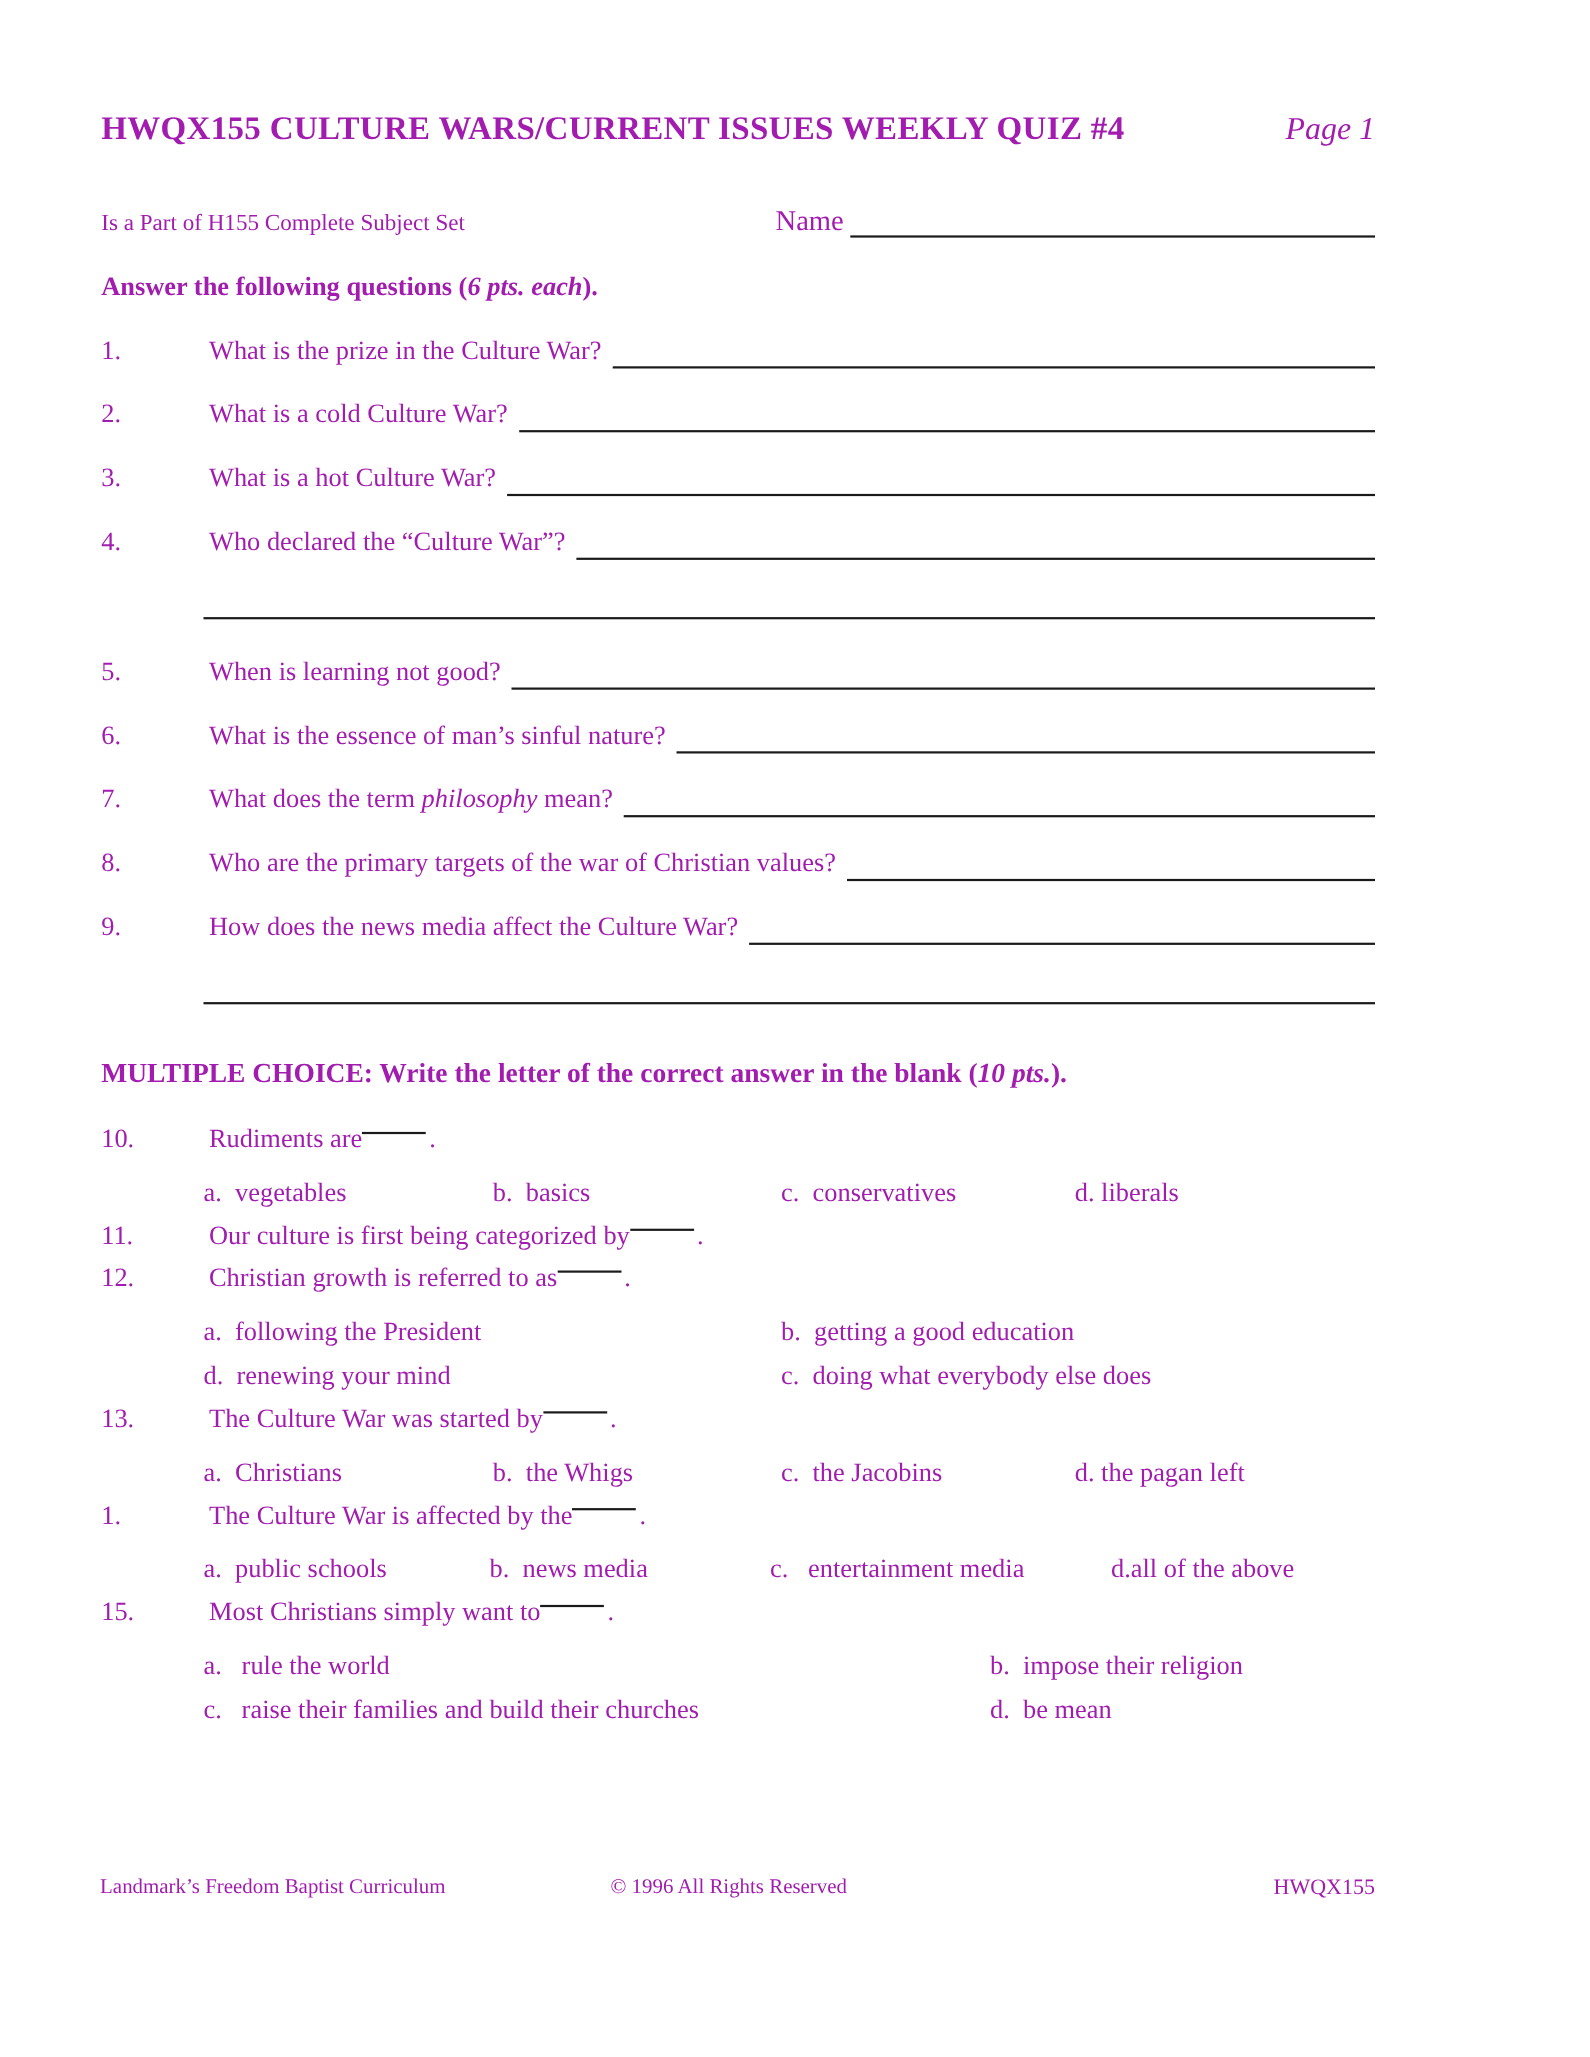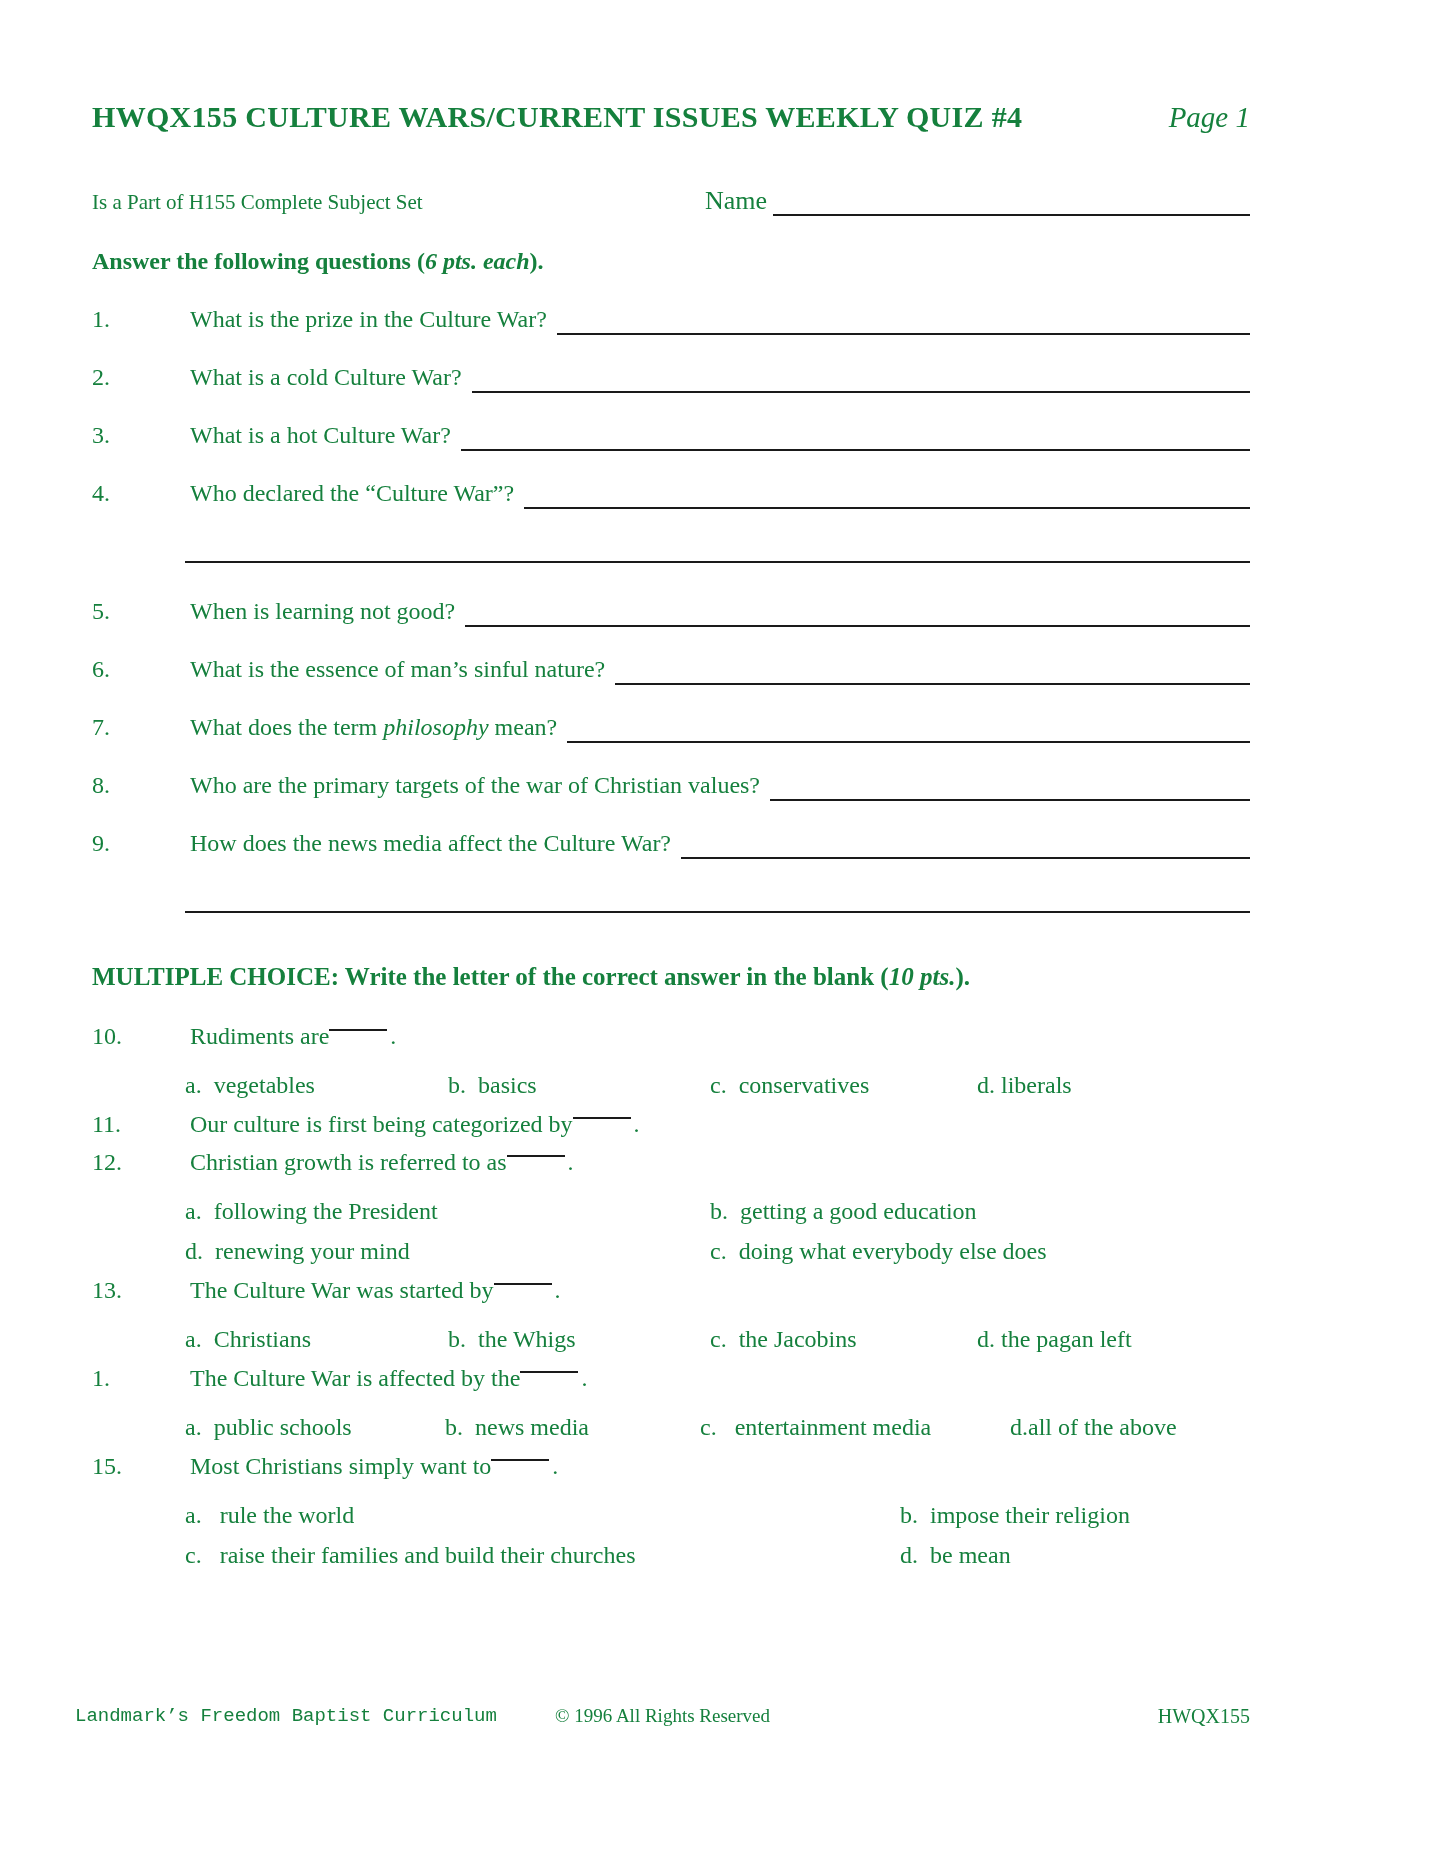--- a/index.html
+++ b/index.html
@@ -1,21 +1,21 @@
 <!DOCTYPE html>
 <html><head>
 <meta charset="utf-8">
 <style>
   html, body { margin: 0; padding: 0; background: #ffffff; }
   .page {
     position: relative;
     width: 1445px;
     height: 1870px;
     background: #ffffff;
-    color: #15803d;
+    color: #a21caf;
     font-family: "Liberation Serif", "DejaVu Serif", serif;
     font-size: 24px;
     box-sizing: border-box;
     padding: 100px 195px 0 92px;
     overflow: hidden;
   }
   .it { font-style: italic; }
 
   
   .title-row {
@@ -112,21 +112,21 @@
     right: 195px;
     font-size: 19px;
   }
   .footer-center {
     position: absolute;
     left: 50%;
     transform: translateX(-50%);
     white-space: nowrap;
   }
   .footer-right { position: absolute; right: 0; font-size: 20px; }
-  .footer-left { position: absolute; left: 0; font-family: Liberation Mono, monospace; }
+  .footer-left { position: absolute; left: 16px; }
 </style>
 </head>
 <body>
 
 <div class="page">
 
   <div class="title-row">
     <h1>HWQX155 CULTURE WARS/CURRENT ISSUES WEEKLY QUIZ #4</h1>
     <span class="page-num">Page 1</span>
   </div>

